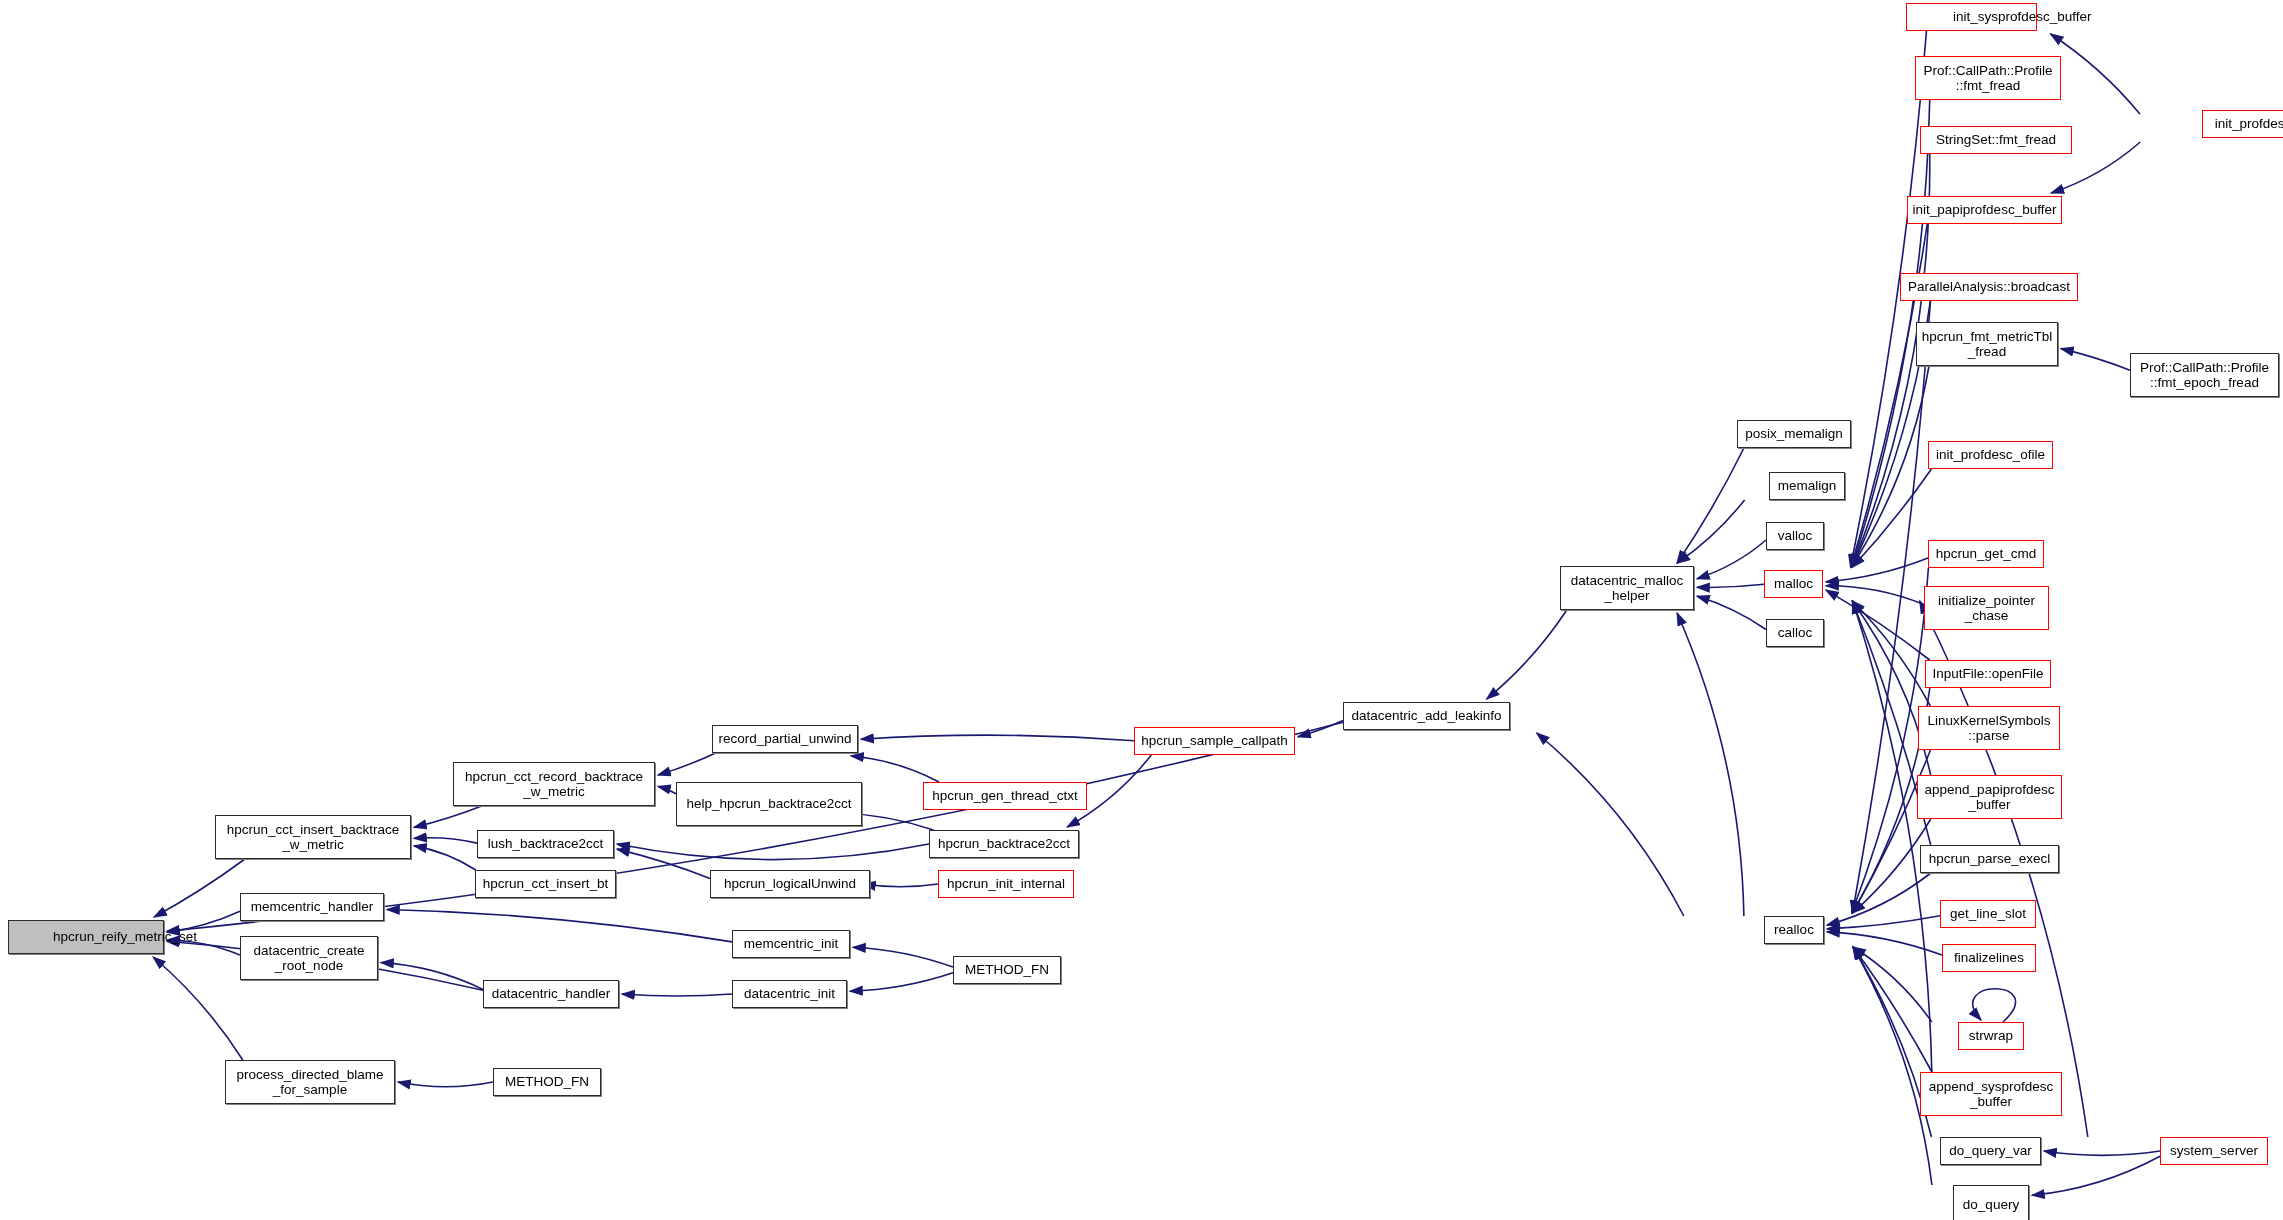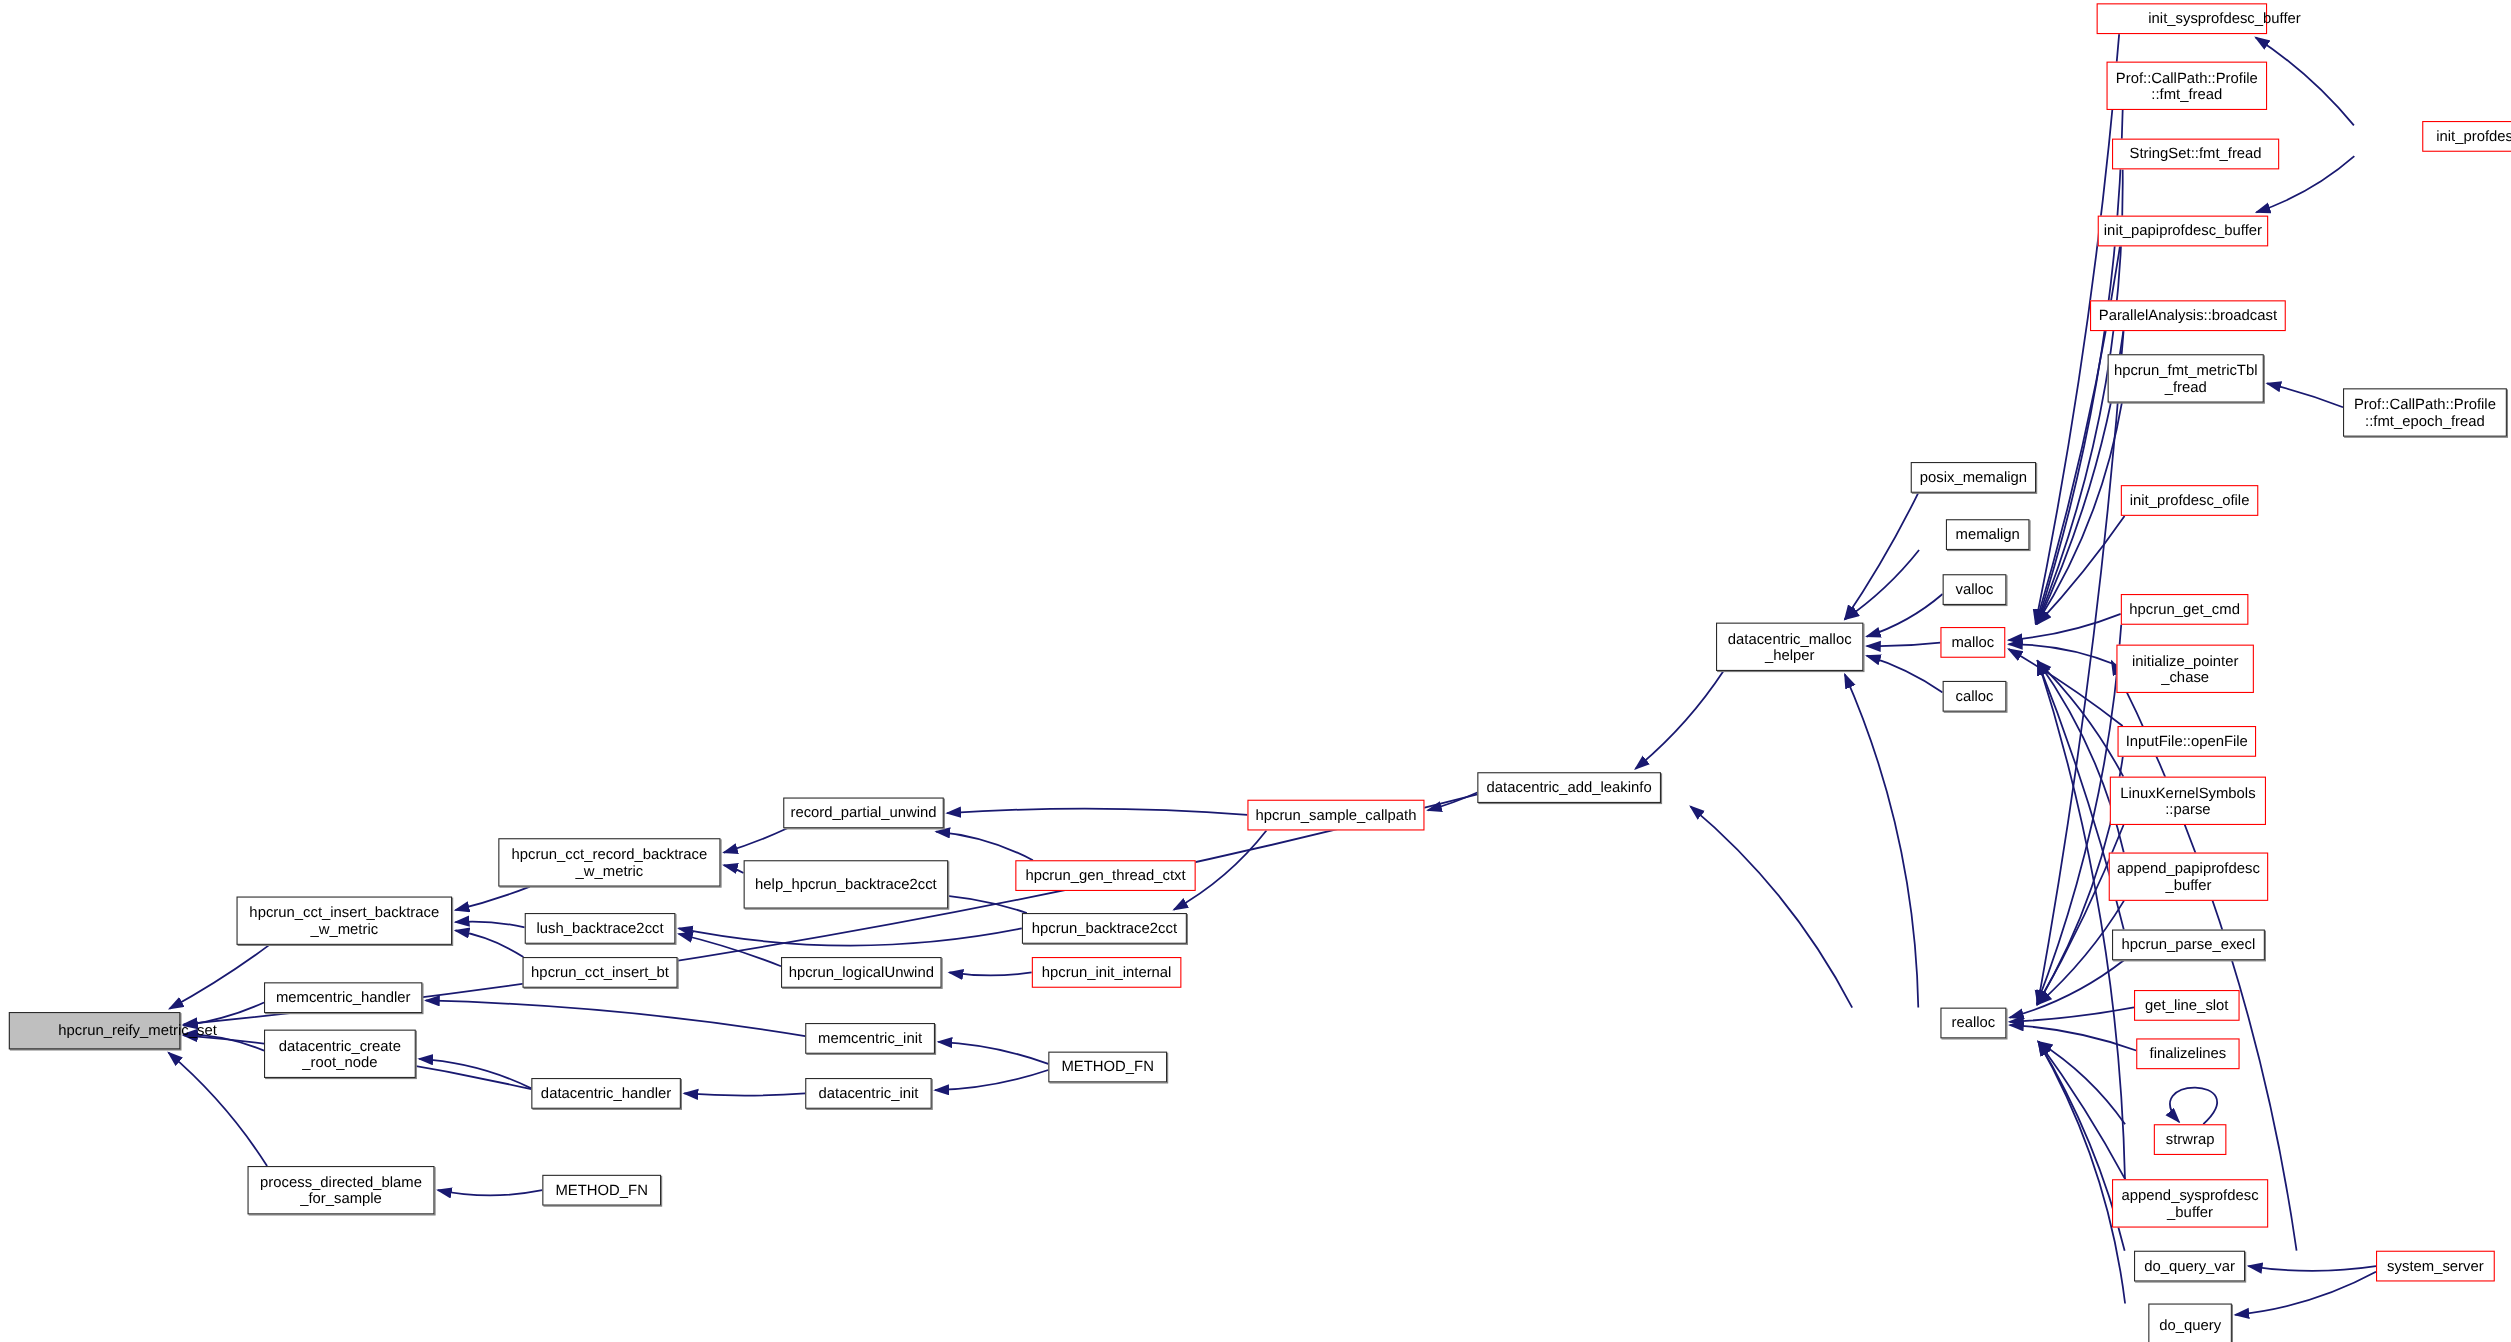--- a/index.html
+++ b/index.html
@@ -142,21 +142,21 @@
       <div class="gnode black" style="left: 215px; top: 815px; width: 196px; height: 44px;"><span class="lbl">hpcrun_cct_insert_backtrace
 _w_metric</span></div>
       <div class="gnode black" style="left: 453px; top: 762px; width: 202px; height: 44px; justify-content: flex-end;"><span class="lbl">hpcrun_cct_record_backtrace
 _w_metric</span></div>
       <div class="gnode black" style="left: 712px; top: 725px; width: 146px; height: 28px;"><span class="lbl">record_partial_unwind</span></div>
       <div class="gnode black" style="left: 676px; top: 782px; width: 186px; height: 44px;"><span class="lbl">help_hpcrun_backtrace2cct</span></div>
       <div class="gnode red" style="left: 923px; top: 782px; width: 164px; height: 28px;"><span class="lbl">hpcrun_gen_thread_ctxt</span></div>
       <div class="gnode black" style="left: 477px; top: 830px; width: 137px; height: 28px;"><span class="lbl">lush_backtrace2cct</span></div>
       <div class="gnode black" style="left: 929px; top: 830px; width: 150px; height: 28px;"><span class="lbl">hpcrun_backtrace2cct</span></div>
       <div class="gnode black" style="left: 475px; top: 870px; width: 141px; height: 28px;"><span class="lbl">hpcrun_cct_insert_bt</span></div>
-      <div class="gnode black" style="left: 710px; top: 870px; width: 146px; height: 28px;"><span class="lbl">hpcrun_logicalUnwind</span></div>
+      <div class="gnode black" style="left: 710px; top: 870px; width: 160px; height: 28px;"><span class="lbl">hpcrun_logicalUnwind</span></div>
       <div class="gnode red" style="left: 938px; top: 870px; width: 136px; height: 28px;"><span class="lbl">hpcrun_init_internal</span></div>
       <div class="gnode black" style="left: 240px; top: 893px; width: 144px; height: 28px;"><span class="lbl">memcentric_handler</span></div>
       <div class="gnode black" style="left: 732px; top: 930px; width: 118px; height: 28px;"><span class="lbl">memcentric_init</span></div>
       <div class="gnode black" style="left: 240px; top: 936px; width: 138px; height: 44px;"><span class="lbl">datacentric_create
 _root_node</span></div>
       <div class="gnode black" style="left: 483px; top: 980px; width: 136px; height: 28px;"><span class="lbl">datacentric_handler</span></div>
       <div class="gnode black" style="left: 732px; top: 980px; width: 115px; height: 28px;"><span class="lbl">datacentric_init</span></div>
       <div class="gnode black" style="left: 953px; top: 956px; width: 108px; height: 28px;"><span class="lbl">METHOD_FN</span></div>
       <div class="gnode black" style="left: 225px; top: 1060px; width: 170px; height: 44px;"><span class="lbl">process_directed_blame
 _for_sample</span></div>
@@ -164,21 +164,21 @@
       <div class="gnode red" style="left: 1134px; top: 727px; width: 161px; height: 28px;"><span class="lbl">hpcrun_sample_callpath</span></div>
       <div class="gnode black" style="left: 1343px; top: 702px; width: 167px; height: 28px;"><span class="lbl">datacentric_add_leakinfo</span></div>
       <div class="gnode black" style="left: 1560px; top: 566px; width: 134px; height: 44px;"><span class="lbl">datacentric_malloc
 _helper</span></div>
       <div class="gnode black" style="left: 1737px; top: 420px; width: 114px; height: 28px;"><span class="lbl">posix_memalign</span></div>
       <div class="gnode black" style="left: 1757px; top: 472px; width: 76px; height: 28px; margin-left: 12px;"><span class="lbl">memalign</span></div>
       <div class="gnode black" style="left: 1766px; top: 522px; width: 58px; height: 28px;"><span class="lbl">valloc</span></div>
       <div class="gnode red" style="left: 1764px; top: 570px; width: 59px; height: 28px;"><span class="lbl">malloc</span></div>
       <div class="gnode black" style="left: 1766px; top: 619px; width: 58px; height: 28px;"><span class="lbl">calloc</span></div>
       <div class="gnode black" style="left: 1764px; top: 916px; width: 60px; height: 28px;"><span class="lbl">realloc</span></div>
-      <div class="gnode red" style="left: 1906px; top: 3px; width: 155px; height: 28px; padding-left: 46px;"><span class="lbl">init_sysprofdesc_buffer</span></div>
+      <div class="gnode red" style="left: 1906px; top: 3px; width: 131px; height: 28px; padding-left: 46px;"><span class="lbl">init_sysprofdesc_buffer</span></div>
       <div class="gnode red" style="left: 1915px; top: 56px; width: 146px; height: 44px;"><span class="lbl">Prof::CallPath::Profile
 ::fmt_fread</span></div>
       <div class="gnode red" style="left: 1920px; top: 126px; width: 152px; height: 28px;"><span class="lbl">StringSet::fmt_fread</span></div>
       <div class="gnode red" style="left: 1907px; top: 196px; width: 155px; height: 28px;"><span class="lbl">init_papiprofdesc_buffer</span></div>
       <div class="gnode red" style="left: 1900px; top: 273px; width: 178px; height: 28px;"><span class="lbl">ParallelAnalysis::broadcast</span></div>
       <div class="gnode black" style="left: 1916px; top: 322px; width: 142px; height: 44px;"><span class="lbl">hpcrun_fmt_metricTbl
 _fread</span></div>
       <div class="gnode red" style="left: 1928px; top: 441px; width: 125px; height: 28px;"><span class="lbl">init_profdesc_ofile</span></div>
       <div class="gnode red" style="left: 1928px; top: 540px; width: 116px; height: 28px;"><span class="lbl">hpcrun_get_cmd</span></div>
       <div class="gnode red" style="left: 1924px; top: 586px; width: 125px; height: 44px;"><span class="lbl">initialize_pointer

